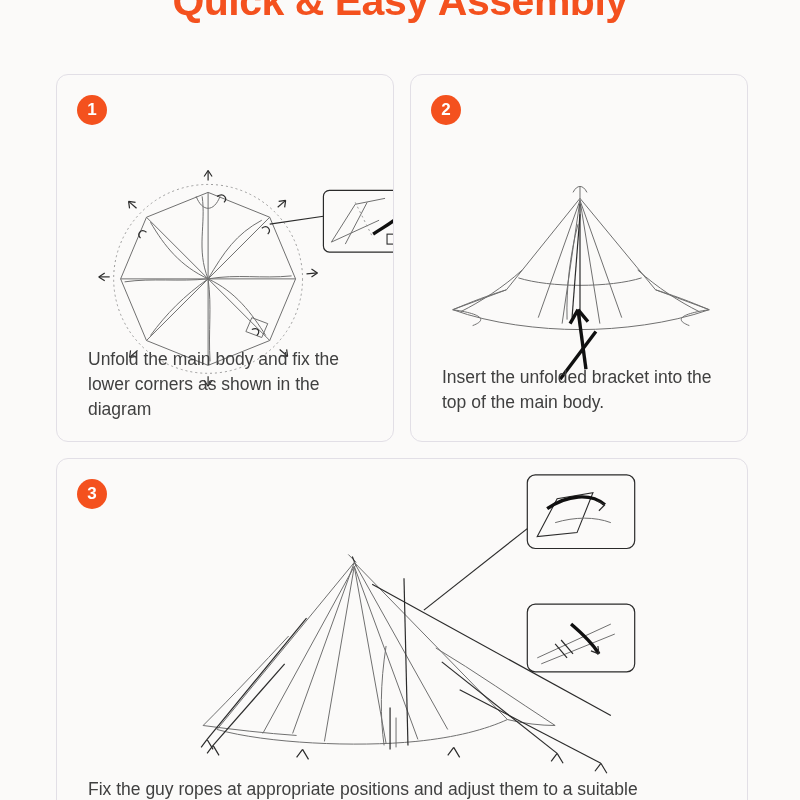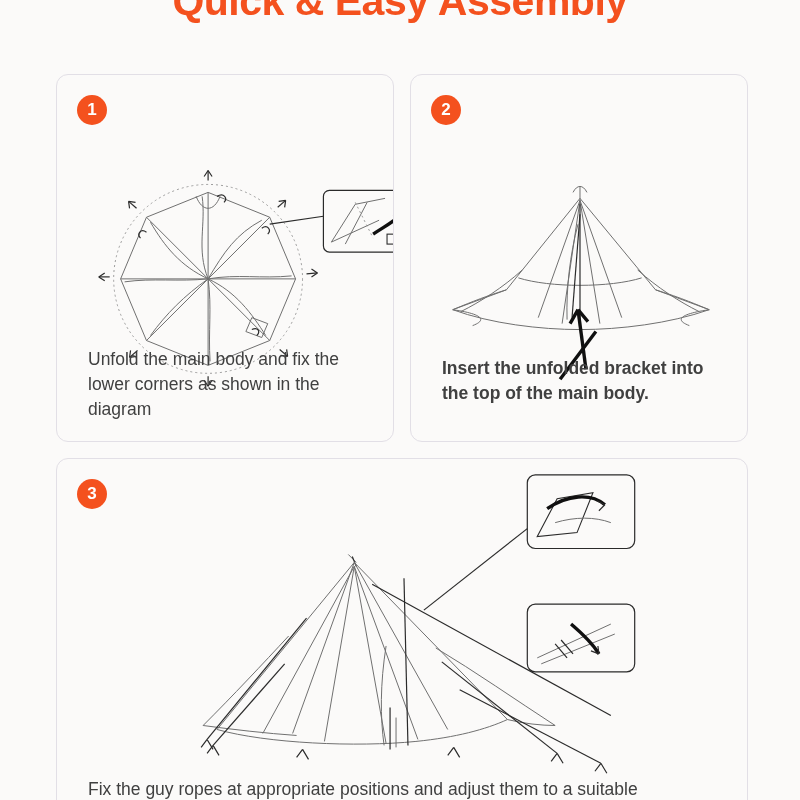--- a/index.html
+++ b/index.html
@@ -68,21 +68,21 @@
   .caption {
     position: absolute;
     left: 24px;
     right: 22px;
     font-size: 17.5px;
     line-height: 25px;
     color: #404040;
     margin-left: 7px;
   }
   #caption-1 { top: 272px; }
-  #caption-2 { top: 281px; font-weight: bold; }
+  #caption-2 { top: 290px; }
   #caption-3 { top: 318px; }
 
   .art {
     position: absolute;
     left: 0;
     top: 0;
     width: 100%;
     height: 100%;
     pointer-events: none;
   }

